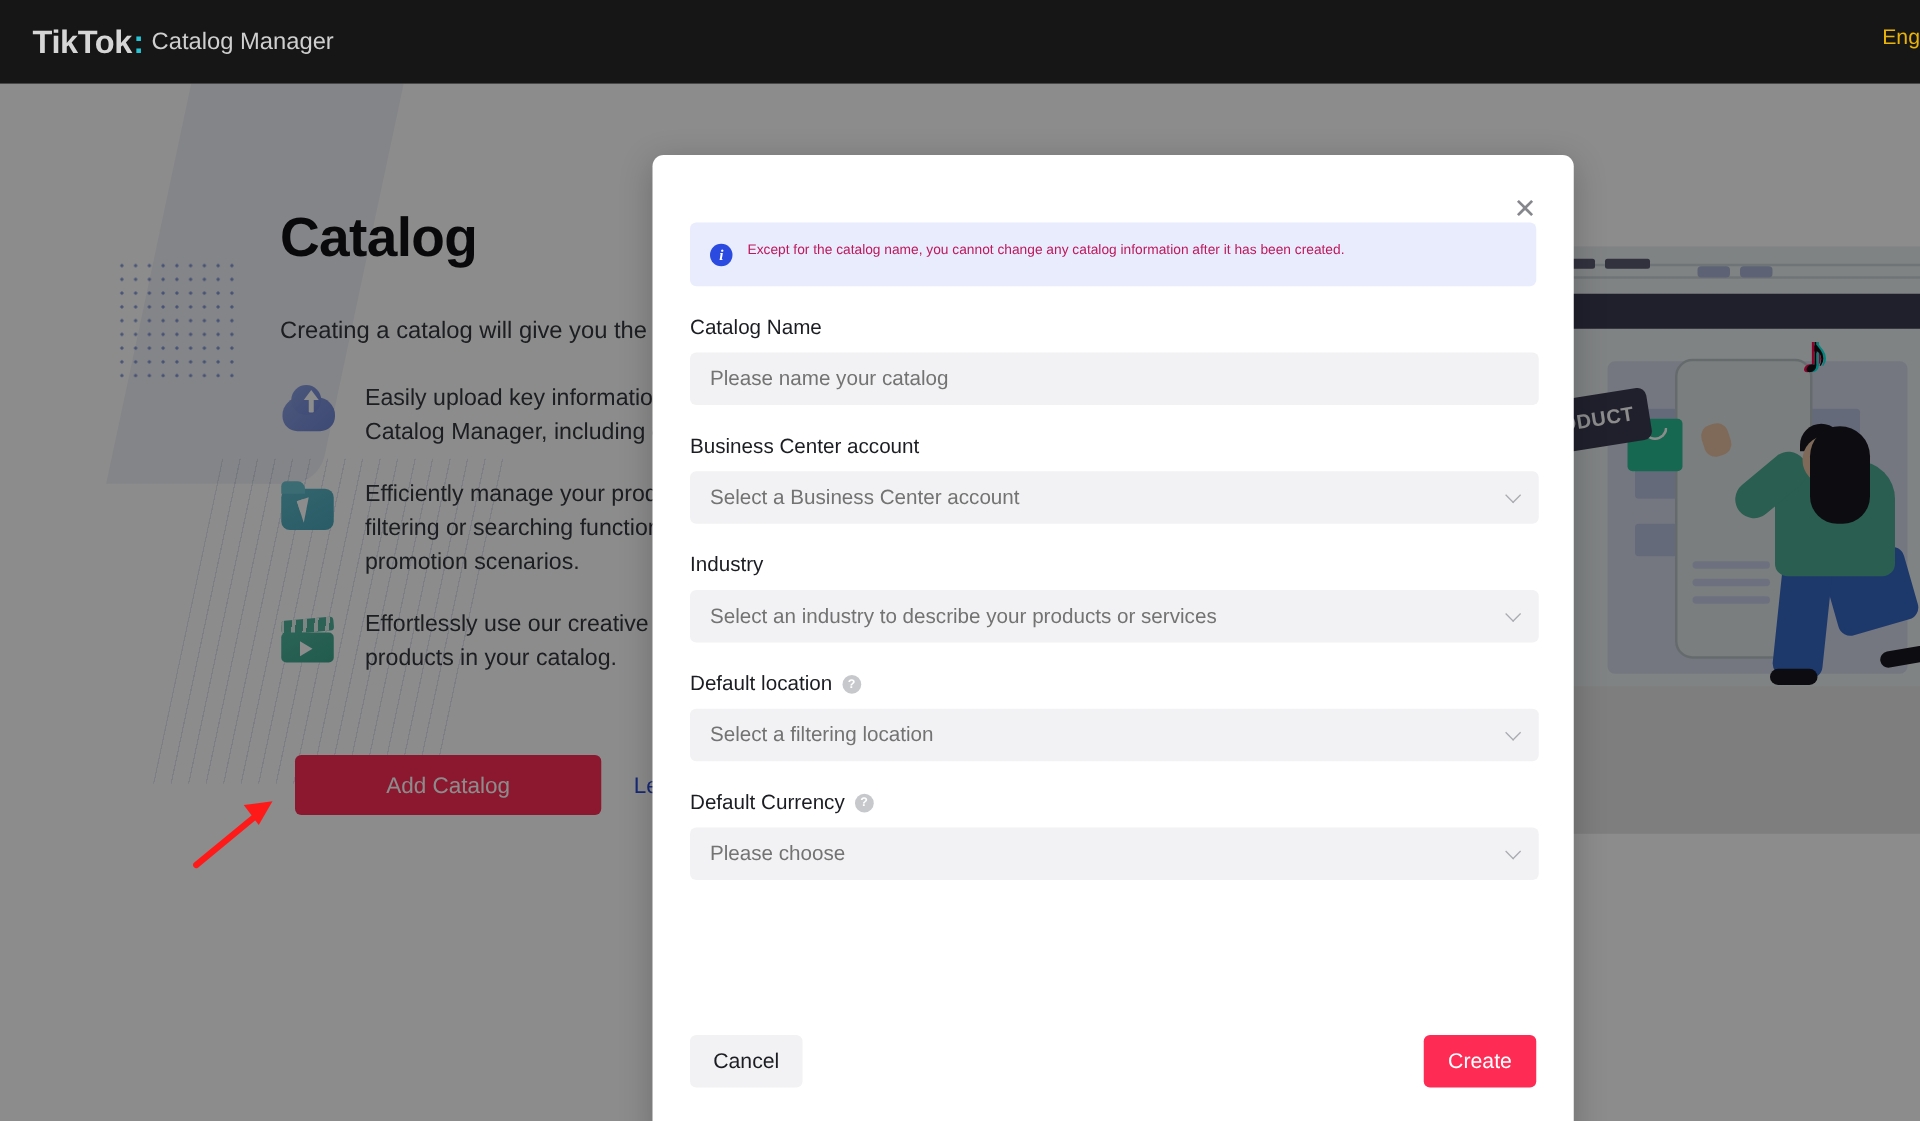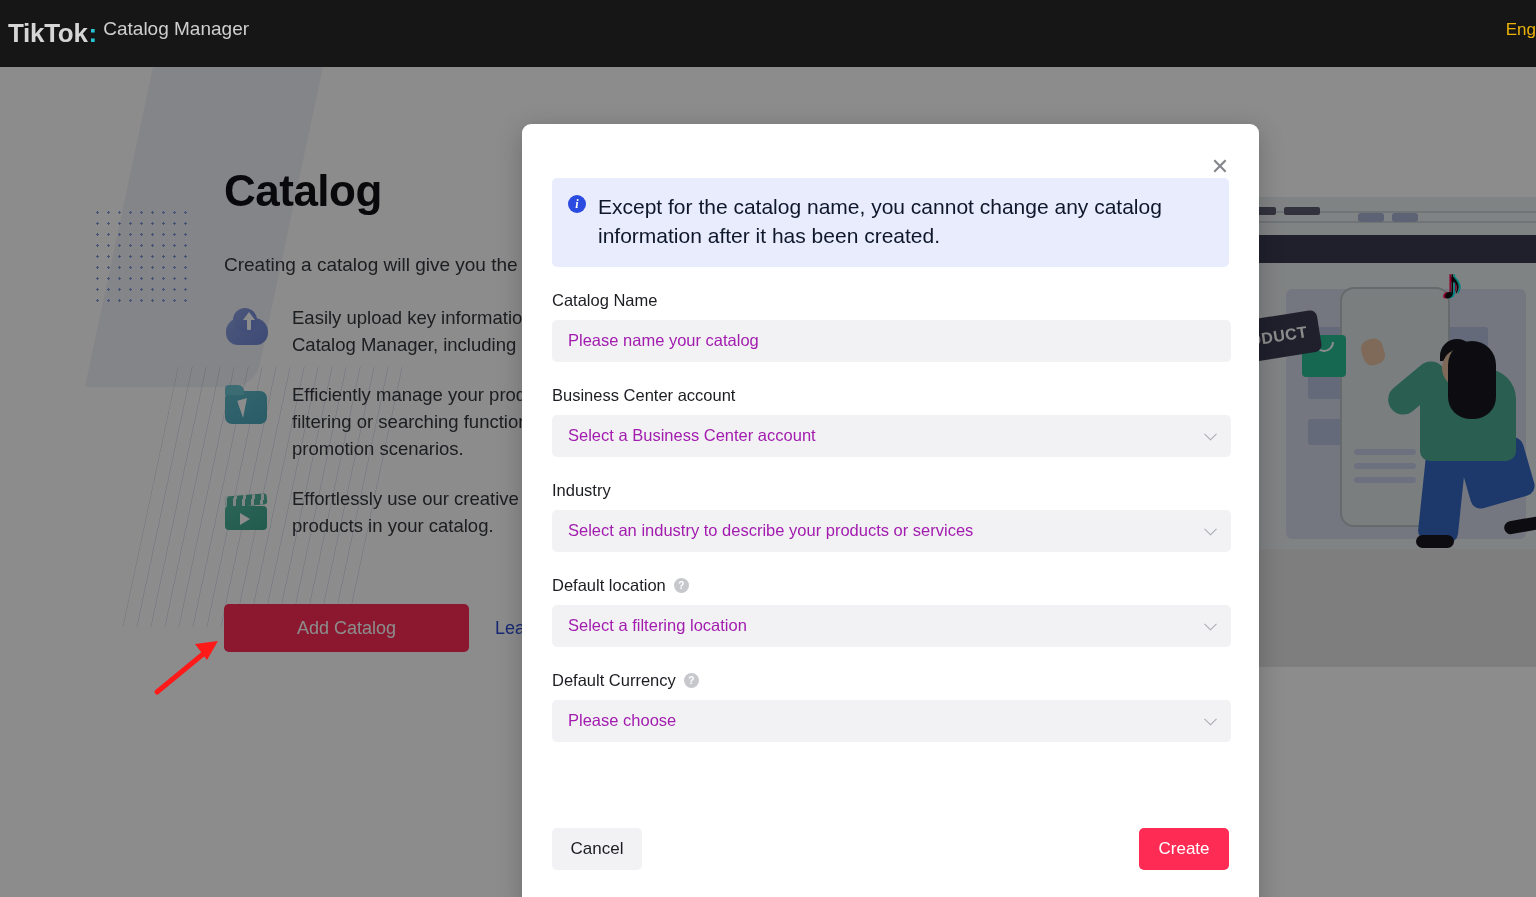--- a/index.html
+++ b/index.html
@@ -14,22 +14,22 @@
 
   
   .topbar {
     position: absolute; top: 0; left: 0;
     width: 1536px; height: 67px;
     background: #161616;
     display: flex; align-items: center;
     z-index: 30;
   }
   .brand {
-    margin-left: 8px;
-    display: flex; align-items: flex-start;
+    margin-left: 26px;
+    display: flex; align-items: center;
     white-space: nowrap;
   }
   .brand-tiktok {
     font-size: 26px; font-weight: bold; color: #d6d6d6;
     letter-spacing: -0.3px;
   }
   .brand-colon {
     font-size: 26px; font-weight: bold; color: #26c4d4;
     margin: 0 2px 0 1px;
   }
@@ -186,20 +186,21 @@
   .cta-row {
     position: absolute; left: 224px; top: 537px;
     display: flex; align-items: center;
   }
   .btn-add {
     width: 245px; height: 48px;
     background: #FE2C55;
     color: #ffffff; border: none; border-radius: 5px;
     font-size: 18px; font-family: "Liberation Sans", sans-serif;
     cursor: pointer;
+    margin-left: 12px;
   }
   .learn-link {
     margin-left: 26px; font-size: 18px; color: #2a4bd8;
     white-space: nowrap; cursor: pointer;
   }
 
   
   .illus {
     position: absolute; right: 0; top: 130px;
     width: 300px; height: 470px;
@@ -350,21 +351,21 @@
   }
   .notice-icon {
     flex: 0 0 18px; width: 18px; height: 18px; border-radius: 50%;
     background: #2b4ae0; color: #fff;
     font-size: 12px; font-weight: 700; font-style: italic;
     display: flex; align-items: center; justify-content: center;
     margin-top: 2px; margin-right: 12px;
     font-family: "Liberation Serif", serif;
   }
   .notice-text {
-    font-size: 21px; color: #0f172a; line-height: 1.38;
+    font-size: 11px; color: #be185d; line-height: 1.38;
   }
 
   .field { margin-top: 24px; }
   .field-label {
     font-size: 16.5px; color: #1c1d22;
     display: flex; align-items: center;
     margin-bottom: 10px;
   }
   .help-icon {
     width: 15px; height: 15px; border-radius: 50%;
@@ -376,21 +377,21 @@
   .control {
     position: relative;
     width: 679px; height: 42px;
     background: #f2f2f4; border-radius: 5px;
     display: flex; align-items: center;
     padding: 0 16px;
     cursor: text;
   }
   .control.select { cursor: pointer; }
   .control-text {
-    font-size: 16.5px; color: #a21caf;
+    font-size: 16.5px; color: #737373;
   }
   .chevron {
     position: absolute; right: 16px; top: 50%;
     width: 9px; height: 9px;
     border-right: 1.6px solid #a9abb0;
     border-bottom: 1.6px solid #a9abb0;
     transform: translateY(-70%) rotate(45deg);
   }
 
   .modal-footer {

